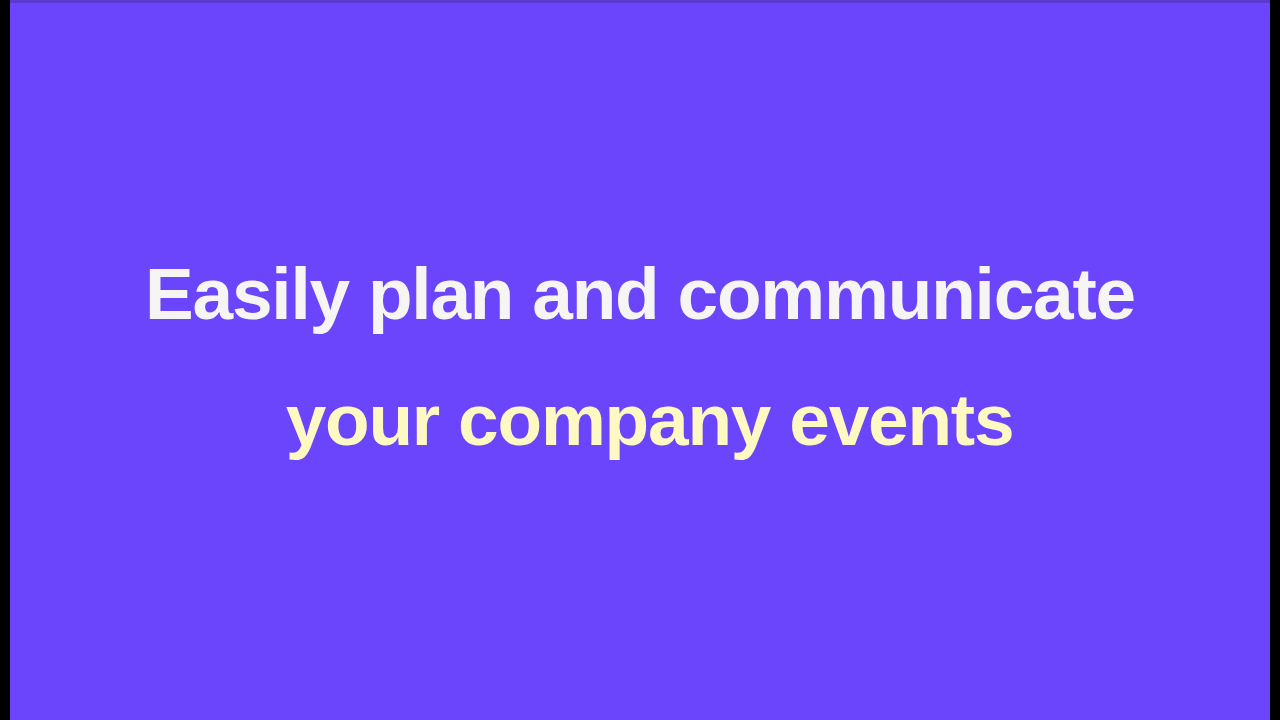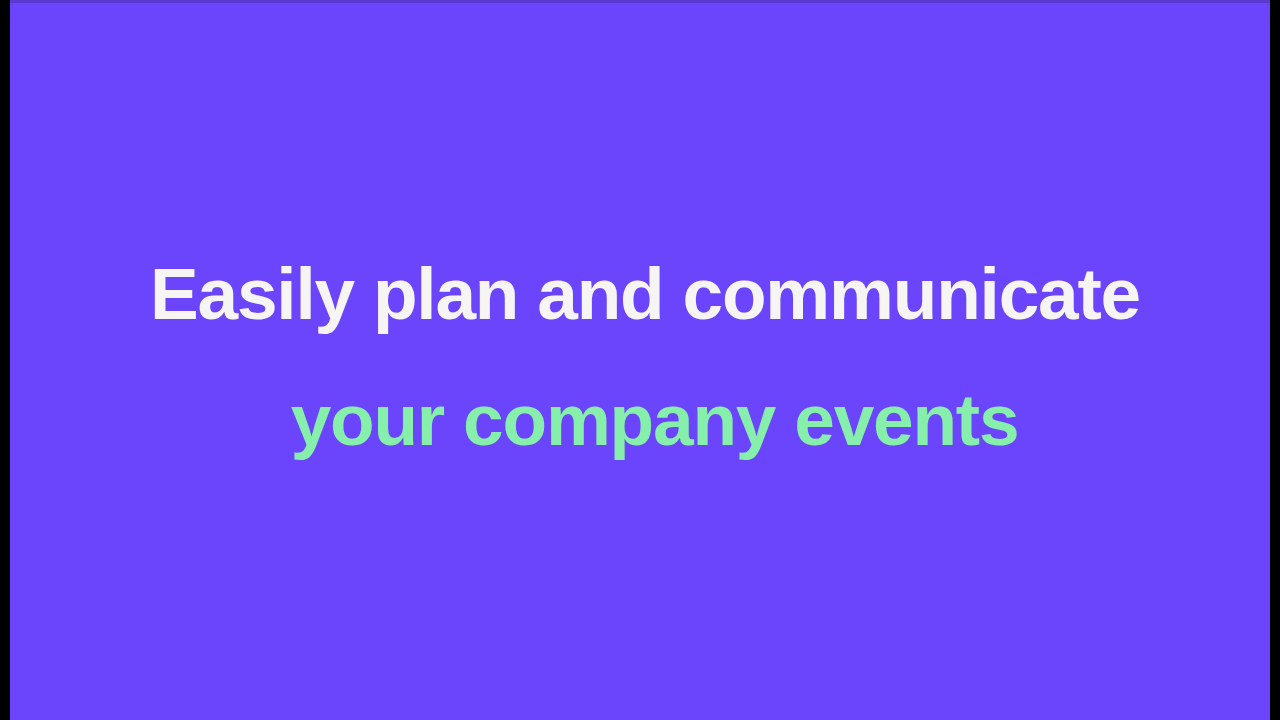--- a/index.html
+++ b/index.html
@@ -83,26 +83,26 @@
     -webkit-font-smoothing: antialiased;
   }
 </style>
 </head>
 <body>
 
 <div id="slide-root">
 
   <div class="pillarbox left" style="background: rgb(0, 0, 0);"></div>
 
-  <div class="video-stage" style="background: rgb(107, 69, 251); padding-left: 10px;">
+  <div class="video-stage" style="background: rgb(107, 69, 251);">
 
     <div class="top-edge-band" style="background: rgb(90, 57, 208);"></div>
 
     <div class="headline-block">
       <span class="headline-line" style="color: rgb(247, 244, 244);">Easily plan and communicate</span>
-      <span class="headline-line" style="color: #86efac; margin-left: 19px;">your company events</span>
+      <span class="headline-line" style="color: #fef9c3; margin-left: 19px;">your company events</span>
     </div>
 
   </div>
 
   <div class="pillarbox right" style="background: rgb(0, 0, 0);"></div>
 
 </div>
 
 </body></html>

